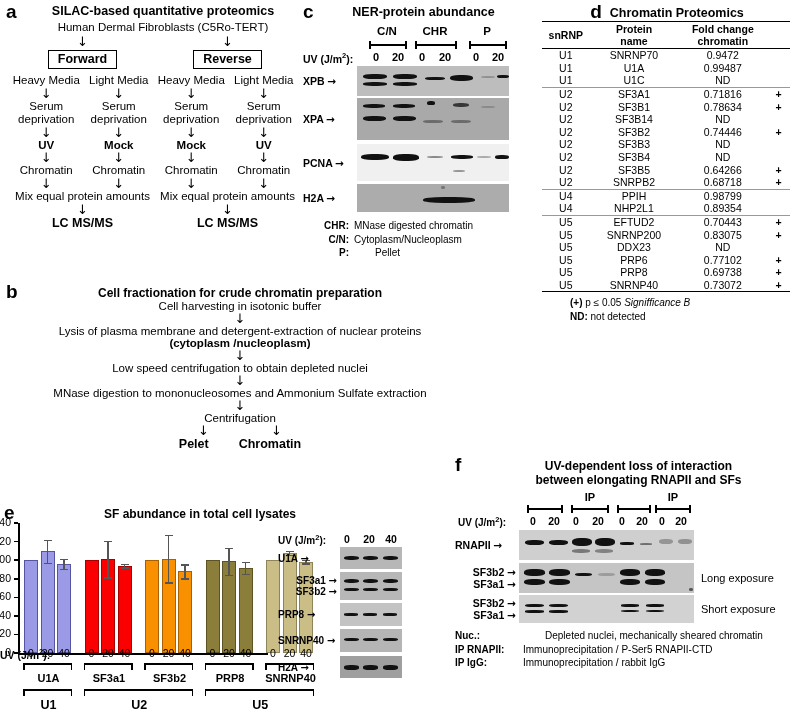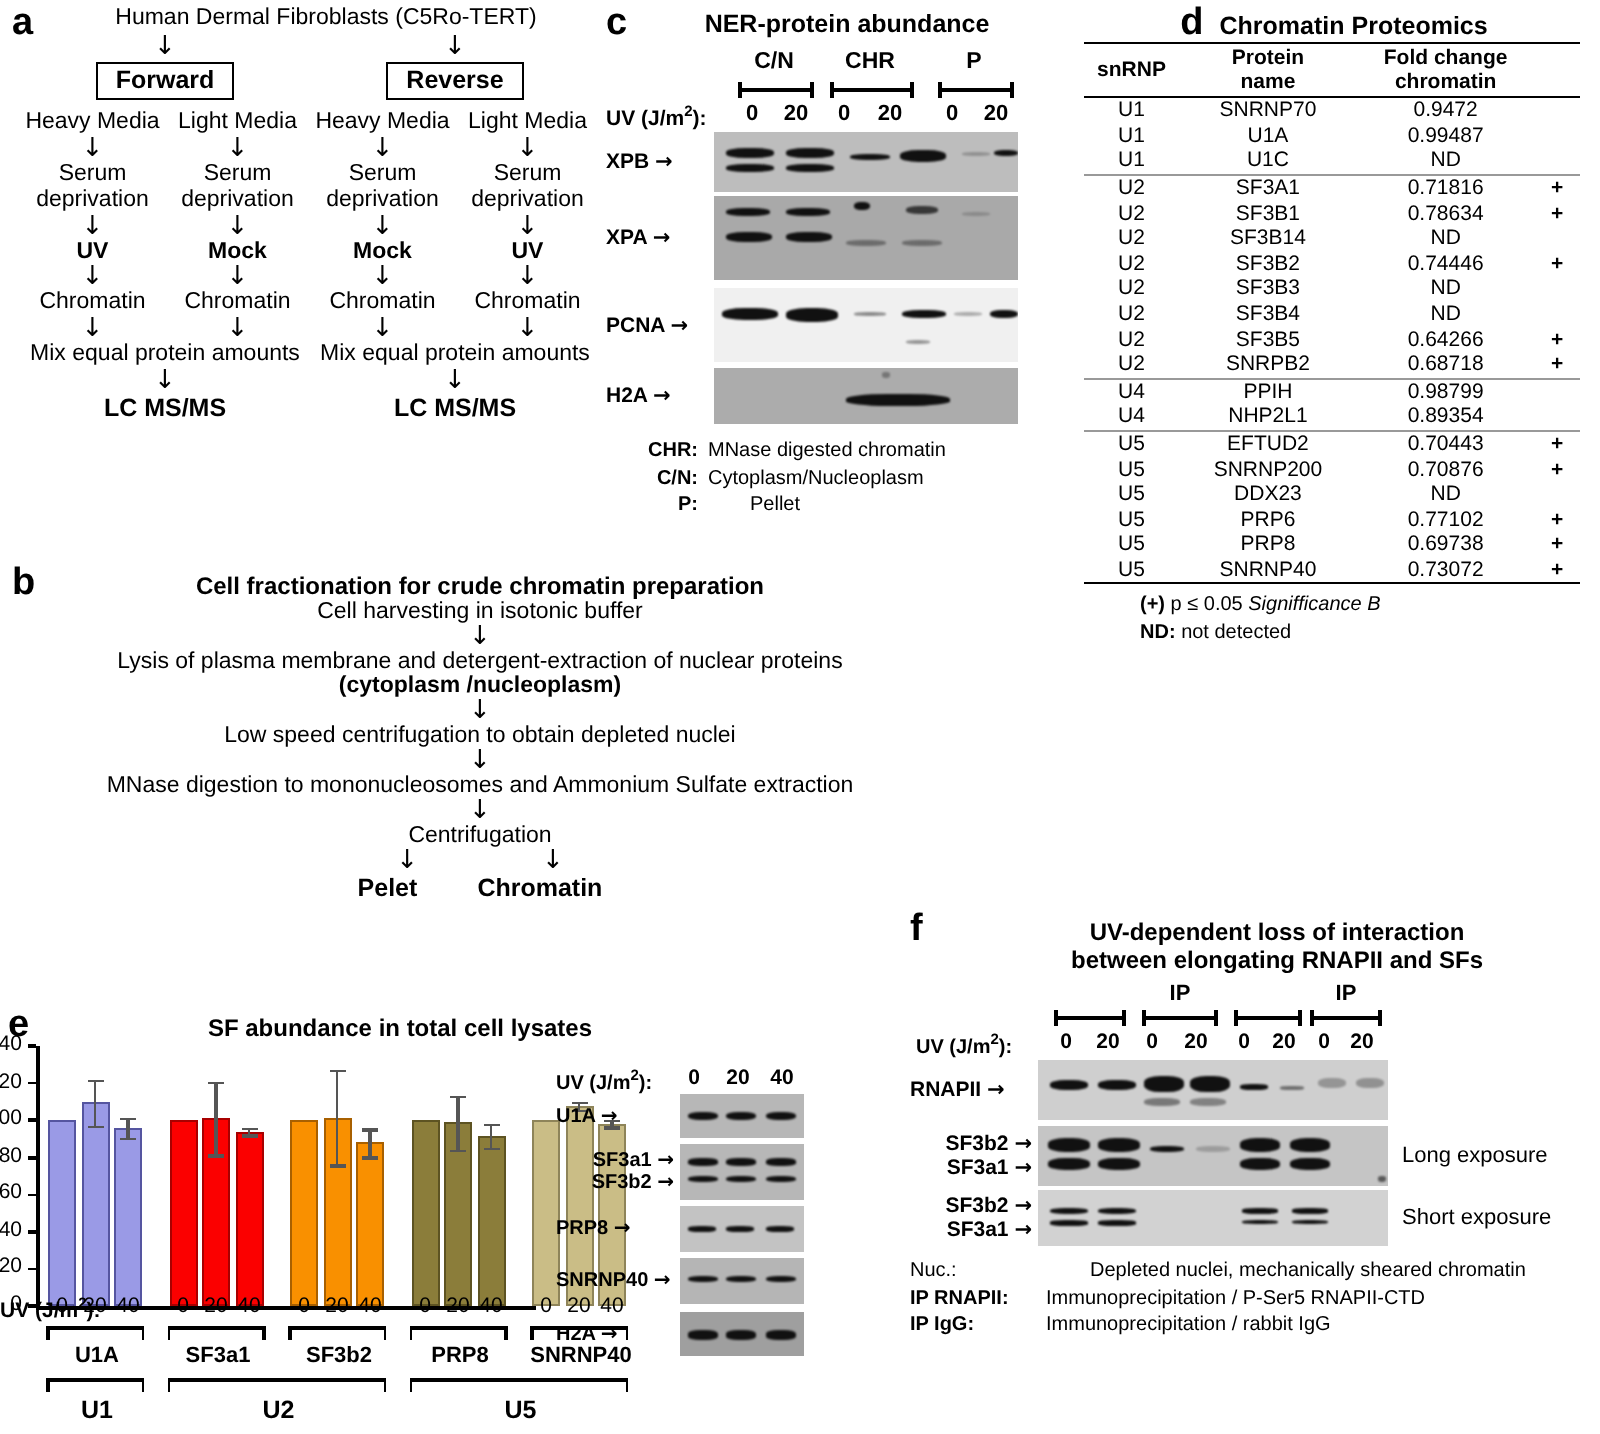--- a/index.html
+++ b/index.html
@@ -81,20 +81,21 @@
   
   #pf { left:455px; top:455px; width:345px; }
   #pf .legend { font-size:10px; }
   .sup { font-size:7.5px; vertical-align:super; }
 </style>
 </head>
 <body>
 
 <div class="panel" id="pa">
   <div style="position:absolute;left:6px;top:2px;" class="plabel">a</div>
+  <div class="ttl" style="margin-left:26px;font-size:12.5px;padding-top:4px;">SILAC-based quantitative proteomics</div>
   <div class="flowtxt" style="margin-left:26px;margin-top:3px;">Human Dermal Fibroblasts (C5Ro-TERT)</div>
 
   <div class="col2" style="margin-left:10px;margin-top:1px;">
 
     <div>
       <div class="arrowdn ar">↓</div>
       <div class="ctr" style="margin-top:1px;"><span class="boxed">Forward</span></div>
       <div class="col2" style="margin-top:5px;">
         <div>
           <div class="flowtxt">Heavy Media</div>
@@ -363,21 +364,21 @@
         </tr>
         <tr>
           <td class="colsn">U5</td>
           <td class="colpn">EFTUD2</td>
           <td class="colfc">0.70443</td>
           <td class="colsig">+</td>
         </tr>
         <tr>
           <td class="colsn">U5</td>
           <td class="colpn">SNRNP200</td>
-          <td class="colfc">0.70876</td>
+          <td class="colfc">0.83075</td>
           <td class="colsig">+</td>
         </tr>
         <tr>
           <td class="colsn">U5</td>
           <td class="colpn">DDX23</td>
           <td class="colfc">ND</td>
           <td class="colsig"></td>
         </tr>
         <tr>
           <td class="colsn">U5</td>
@@ -714,21 +715,21 @@
       <div class="band" style="left:102px;top:9px;width:18px;height:2.5px;"></div>
       <div class="band" style="left:102px;top:15px;width:18px;height:2px;"></div>
       <div class="band" style="left:127px;top:9px;width:18px;height:2.5px;"></div>
       <div class="band" style="left:127px;top:15px;width:18px;height:2px;"></div>
     </div>
     <div style="font-size:11px;padding-left:7px;">Short exposure</div>
   </div>
 
   <div class="legend" style="margin-top:6px;">
     <div style="display:flex;">
-        <div style="width:66px;font-weight:normal;">Nuc.:</div>
+        <div style="width:66px;font-weight:bold;">Nuc.:</div>
         <div style="padding-left:24px;">Depleted nuclei, mechanically sheared chromatin</div>
       </div>
     <div style="display:flex;">
         <div style="width:66px;font-weight:bold;">IP RNAPII:</div>
         <div style="padding-left:2px;">Immunoprecipitation / P-Ser5 RNAPII-CTD</div>
       </div>
     <div style="display:flex;">
         <div style="width:66px;font-weight:bold;">IP IgG:</div>
         <div style="padding-left:2px;">Immunoprecipitation / rabbit IgG</div>
       </div>

